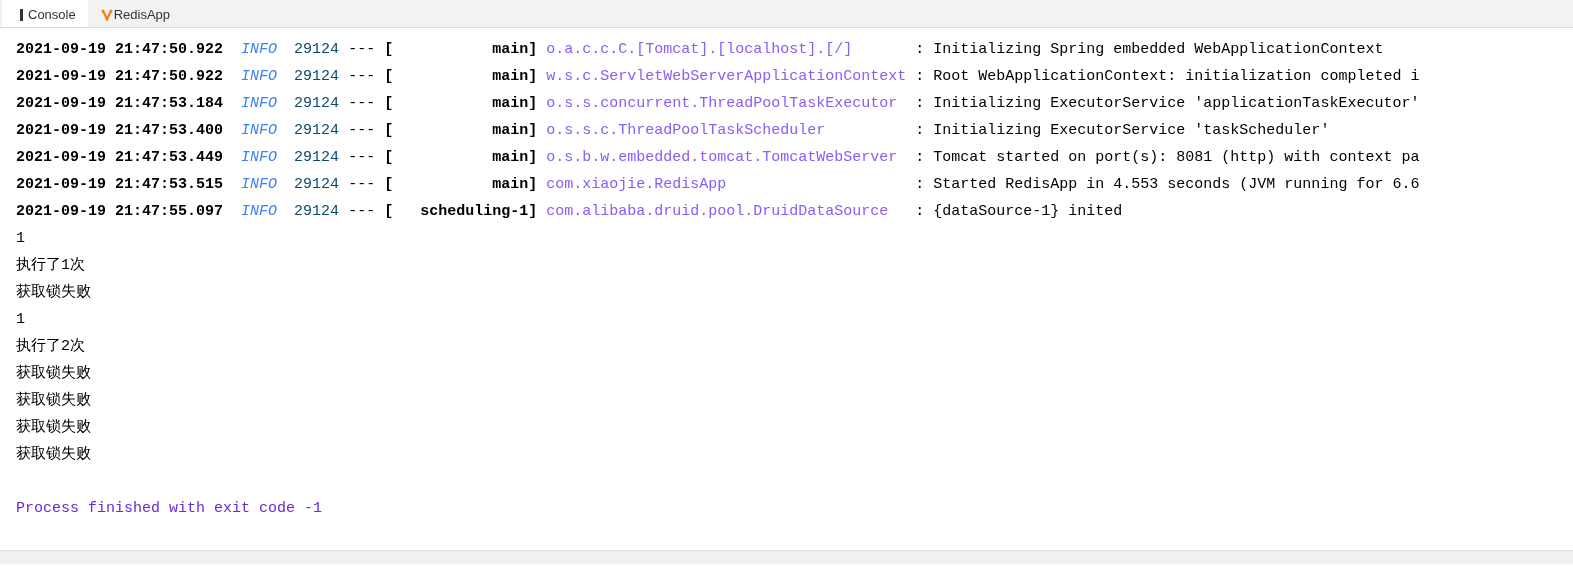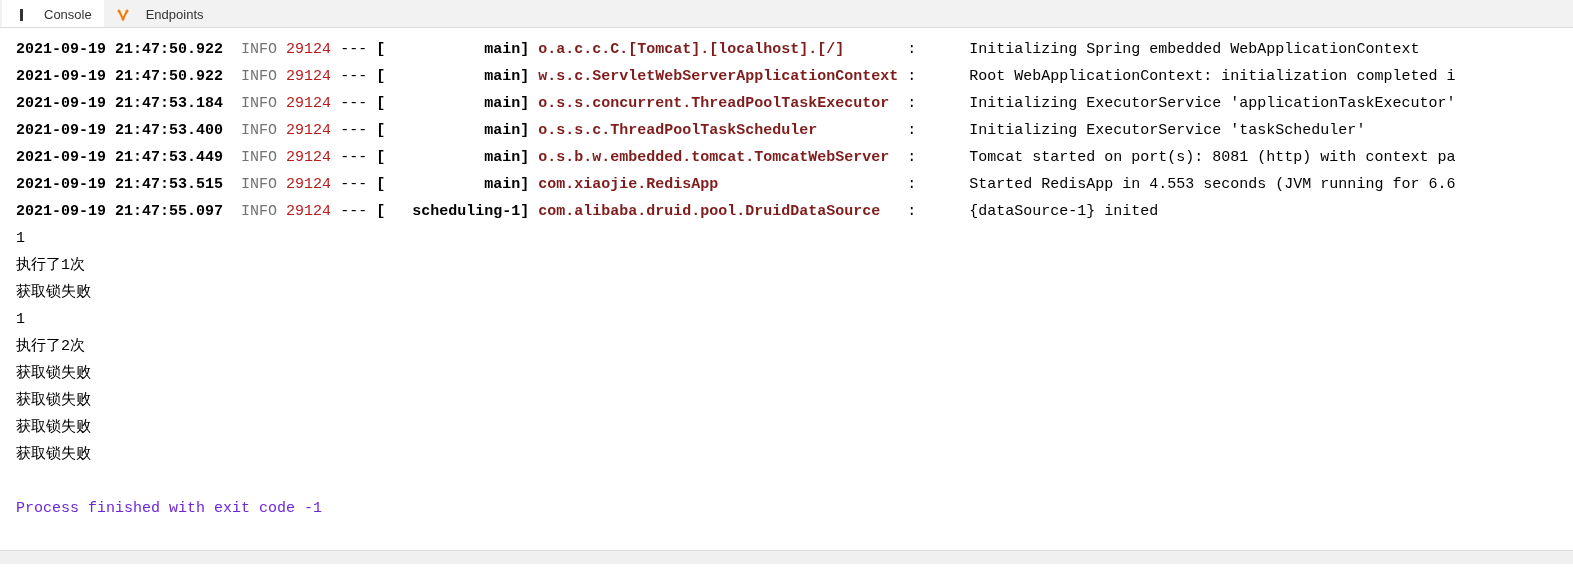--- a/index.html
+++ b/index.html
@@ -21,21 +21,21 @@
       border-bottom: 1px solid #ddd;
       height: 28px;
       padding-left: 2px;
     }
     .tab {
       display: flex;
       align-items: center;
       padding: 4px 12px;
       font-size: 13px;
       cursor: pointer;
-      gap: 16px;
+      gap: 0;
       color: #333;
       height: 100%;
       border-top: 2px solid transparent;
     }
     .tab.active {
       background: #fff;
     }
     .tab-icon {
       display: inline-flex;
       align-items: center;
@@ -62,42 +62,42 @@
       color: #000;
     }
     .log-line {
       display: block;
     }
     .timestamp {
       color: #000;
       font-weight: bold;
     }
     .level-info {
-      color: #737373;
+      color: #3b82f6;
+      font-style: italic;
     }
     .pid {
-      color: #b91c1c;
+      color: #0c4a6e;
+      margin-left: 8px;
     }
     .dashes {
       color: #000;
     }
     .thread {
       color: #000;
       font-weight: bold;
     }
     .logger {
-      color: #7f1d1d;
-      font-weight: bold;
+      color: #8b5cf6;
     }
     .colon {
       color: #000;
     }
     .message {
       color: #000;
-      margin-left: 44px;
     }
     .plain-line {
       color: #000;
     }
     .finish-line {
       color: #6d28d9;
     }
     .scrollbar-bottom {
       height: 14px;
       background: #f0f0f0;
@@ -117,19 +117,19 @@
   </div>
   <div class="tab">
     <span class="tab-icon endpoints-icon">
       <svg viewBox="0 0 14 14">
         <path d="M3 3 L7 11 L11 3" stroke="#f57c00" stroke-width="2" fill="none"></path>
         <circle cx="3" cy="3" r="1.5" fill="#f57c00"></circle>
         <circle cx="7" cy="11" r="1.5" fill="#f57c00"></circle>
         <circle cx="11" cy="3" r="1.5" fill="#f57c00"></circle>
       </svg>
     </span>
-    <span>Endpoints</span>
+    <span>RedisApp</span>
   </div>
 </div>
 
 <div class="console-output" id="console-output"><div class="log-line"><span class="timestamp">2021-09-19 21:47:50.922</span>  <span class="level-info">INFO</span> <span class="pid">29124</span> <span class="dashes">---</span> <span class="thread">[           main]</span> <span class="logger">o.a.c.c.C.[Tomcat].[localhost].[/]      </span> <span class="colon">:</span> <span class="message">Initializing Spring embedded WebApplicationContext</span></div><div class="log-line"><span class="timestamp">2021-09-19 21:47:50.922</span>  <span class="level-info">INFO</span> <span class="pid">29124</span> <span class="dashes">---</span> <span class="thread">[           main]</span> <span class="logger">w.s.c.ServletWebServerApplicationContext</span> <span class="colon">:</span> <span class="message">Root WebApplicationContext: initialization completed i</span></div><div class="log-line"><span class="timestamp">2021-09-19 21:47:53.184</span>  <span class="level-info">INFO</span> <span class="pid">29124</span> <span class="dashes">---</span> <span class="thread">[           main]</span> <span class="logger">o.s.s.concurrent.ThreadPoolTaskExecutor </span> <span class="colon">:</span> <span class="message">Initializing ExecutorService 'applicationTaskExecutor'</span></div><div class="log-line"><span class="timestamp">2021-09-19 21:47:53.400</span>  <span class="level-info">INFO</span> <span class="pid">29124</span> <span class="dashes">---</span> <span class="thread">[           main]</span> <span class="logger">o.s.s.c.ThreadPoolTaskScheduler         </span> <span class="colon">:</span> <span class="message">Initializing ExecutorService 'taskScheduler'</span></div><div class="log-line"><span class="timestamp">2021-09-19 21:47:53.449</span>  <span class="level-info">INFO</span> <span class="pid">29124</span> <span class="dashes">---</span> <span class="thread">[           main]</span> <span class="logger">o.s.b.w.embedded.tomcat.TomcatWebServer </span> <span class="colon">:</span> <span class="message">Tomcat started on port(s): 8081 (http) with context pa</span></div><div class="log-line"><span class="timestamp">2021-09-19 21:47:53.515</span>  <span class="level-info">INFO</span> <span class="pid">29124</span> <span class="dashes">---</span> <span class="thread">[           main]</span> <span class="logger">com.xiaojie.RedisApp                    </span> <span class="colon">:</span> <span class="message">Started RedisApp in 4.553 seconds (JVM running for 6.6</span></div><div class="log-line"><span class="timestamp">2021-09-19 21:47:55.097</span>  <span class="level-info">INFO</span> <span class="pid">29124</span> <span class="dashes">---</span> <span class="thread">[   scheduling-1]</span> <span class="logger">com.alibaba.druid.pool.DruidDataSource  </span> <span class="colon">:</span> <span class="message">{dataSource-1} inited</span></div><div class="log-line plain-line">1</div><div class="log-line plain-line">执行了1次</div><div class="log-line plain-line">获取锁失败</div><div class="log-line plain-line">1</div><div class="log-line plain-line">执行了2次</div><div class="log-line plain-line">获取锁失败</div><div class="log-line plain-line">获取锁失败</div><div class="log-line plain-line">获取锁失败</div><div class="log-line plain-line">获取锁失败</div><div class="log-line plain-line">&nbsp;</div><div class="log-line finish-line">Process finished with exit code -1</div></div>
 
 <div class="scrollbar-bottom"></div>
 
 </body></html>

